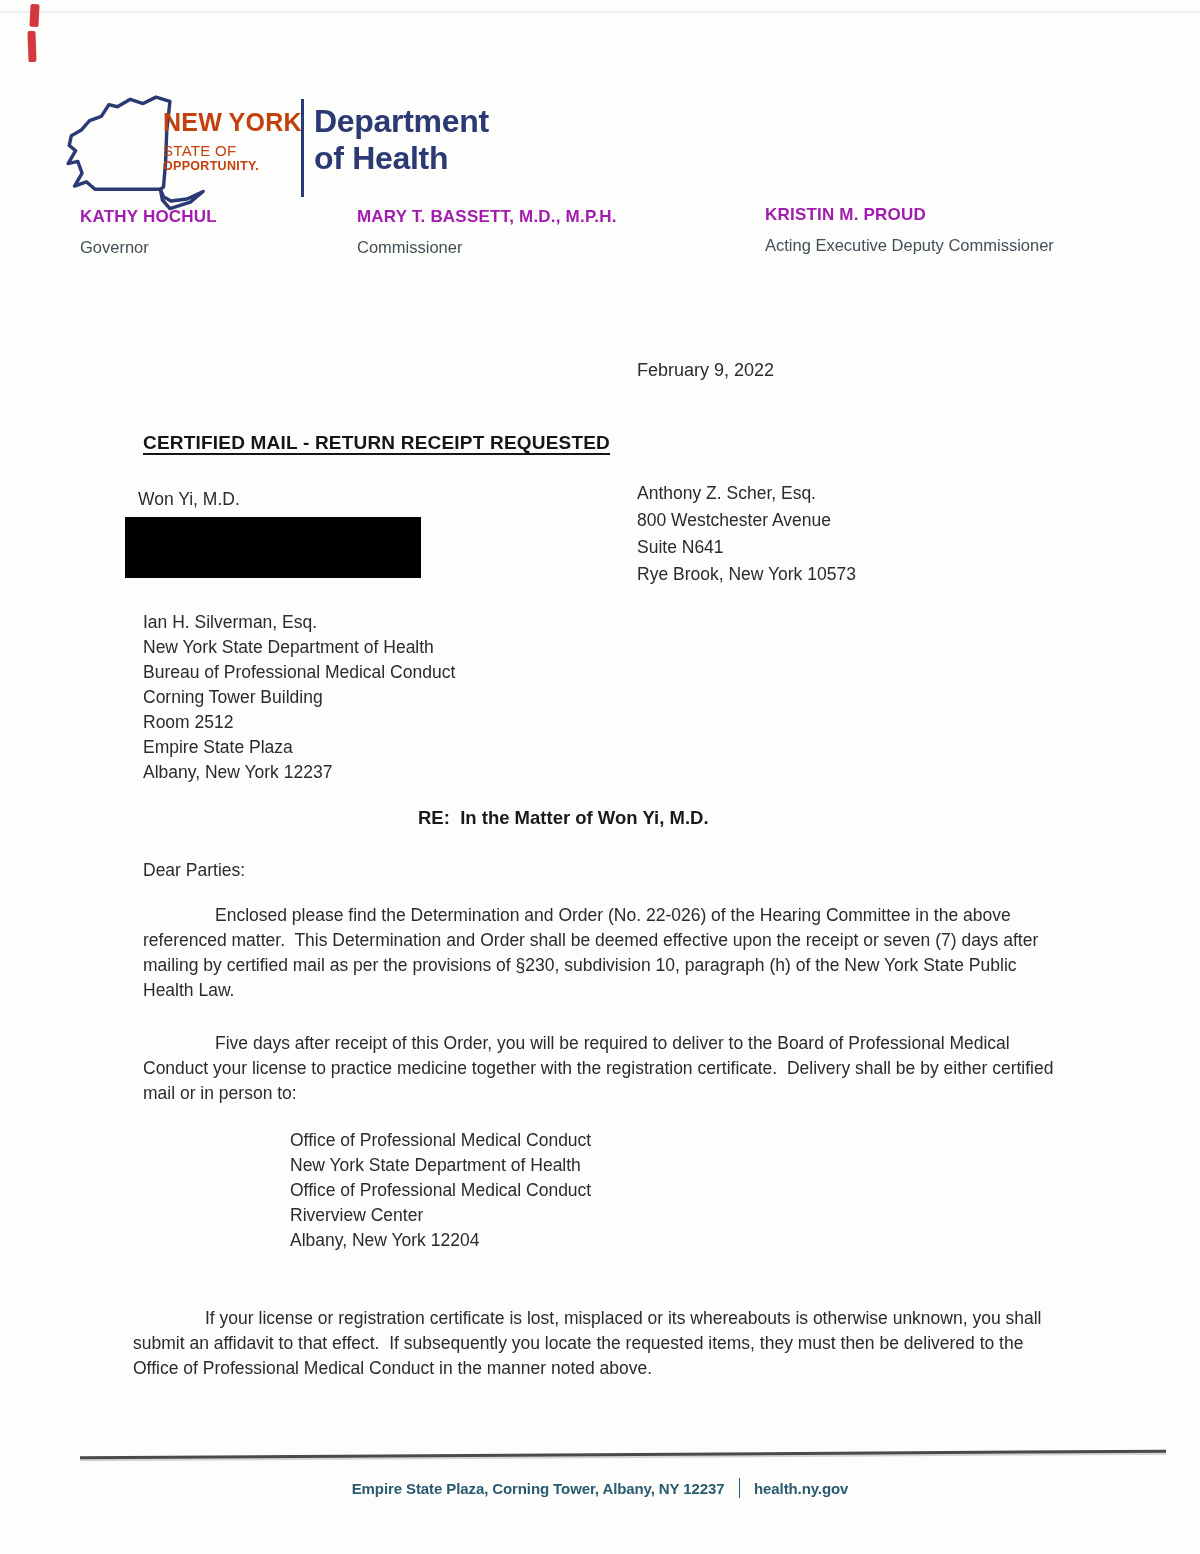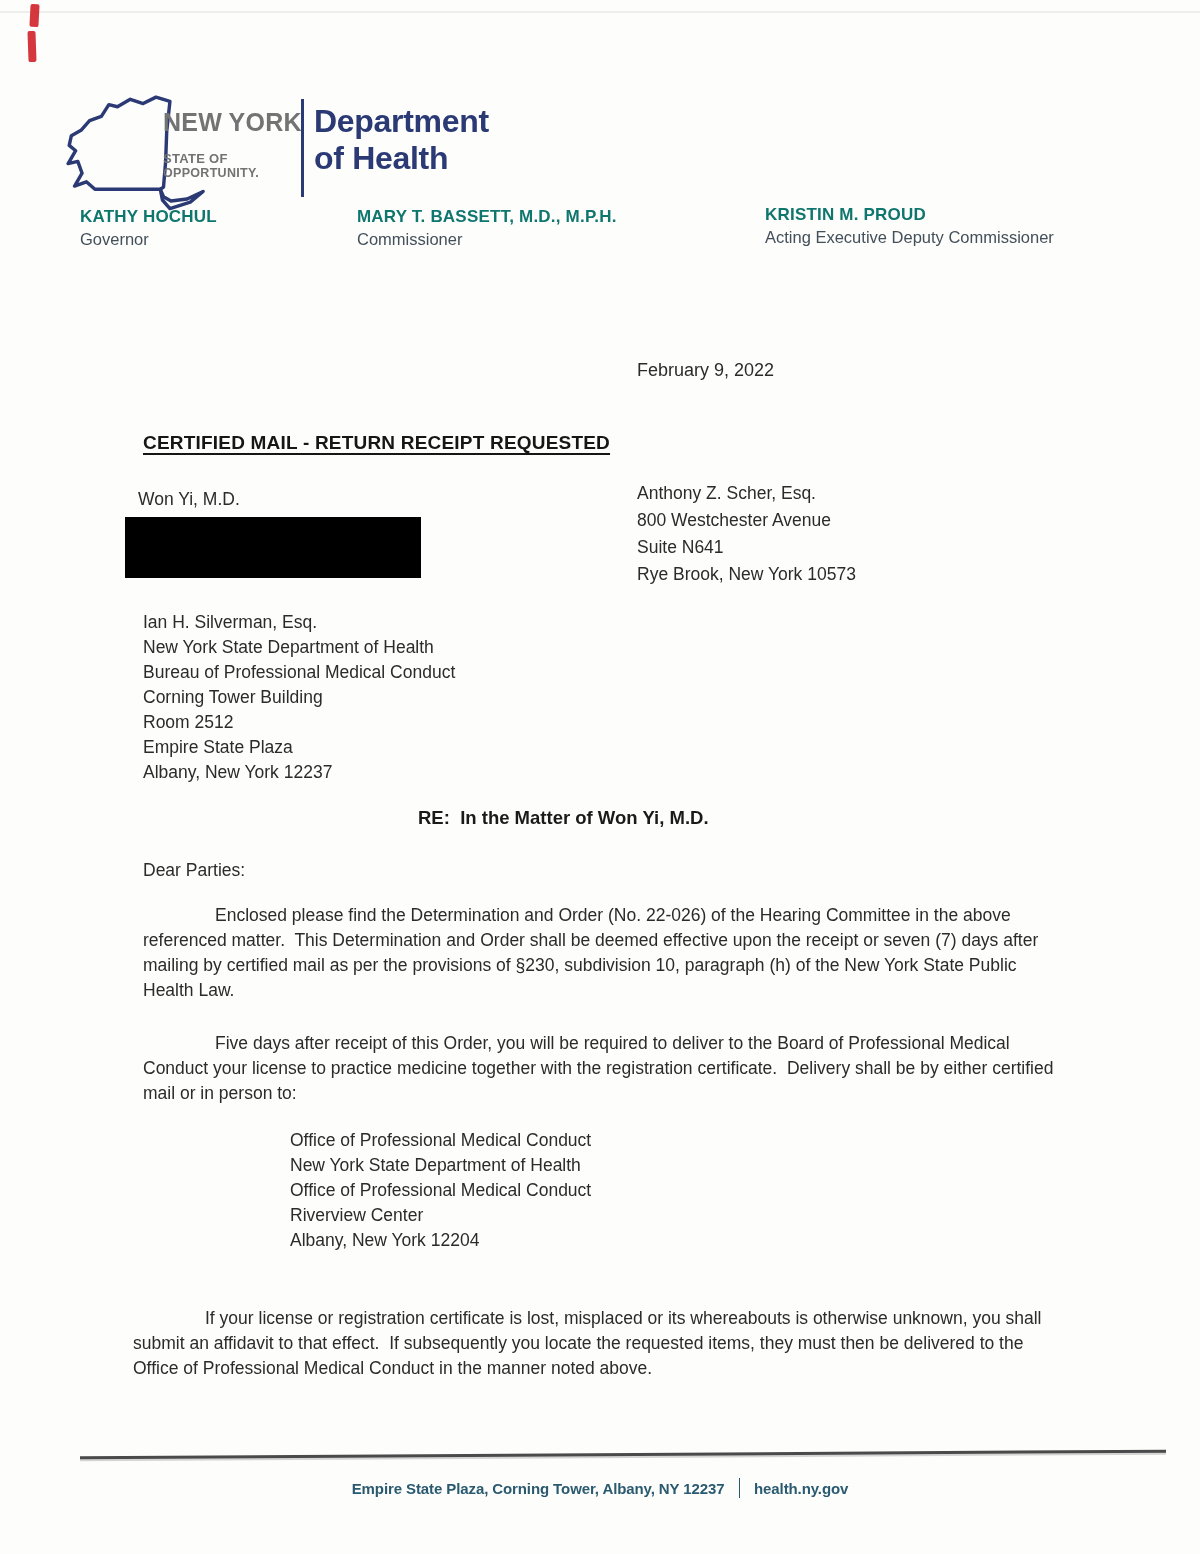--- a/index.html
+++ b/index.html
@@ -11,27 +11,27 @@
   }
   .scan-line-top{position:absolute;left:0;top:11px;width:100%;height:2px;background:#ededeb;}
   .scan-mark{position:absolute;background:#cf2128;border-radius:2px;opacity:.9;}
   .scan-mark.m1{left:30px;top:4px;width:9px;height:23px;transform:rotate(3deg);}
   .scan-mark.m2{left:28px;top:31px;width:8px;height:31px;transform:rotate(-2deg);}
 
   
   .logo-svg{position:absolute;left:66px;top:94px;}
   .brand-text{position:absolute;left:163px;top:110px;color:#2b3a74;line-height:1;}
   .brand-text .l1{font-size:25px;font-weight:800;letter-spacing:.2px;}
-  .brand-text .l2{font-size:13px;font-weight:700;margin-top:17px;letter-spacing:.3px;}
+  .brand-text .l2{font-size:15px;font-weight:400;margin-top:8px;letter-spacing:.3px;}
   .brand-text .l3{font-size:12.5px;font-weight:800;margin-top:2px;letter-spacing:.3px;}
   .logo-divider{position:absolute;left:301px;top:99px;width:3px;height:98px;background:#2b3a74;}
   .agency{position:absolute;left:314px;top:103px;color:#2b3a74;font-size:32px;font-weight:800;line-height:37px;letter-spacing:-.3px;}
   .official{position:absolute;}
-  .official .name{font-size:17px;font-weight:700;color:#0f766e;letter-spacing:.2px;}
-  .official .title{font-size:16.5px;color:#434f59;margin-top:3px;}
+  .official .name{font-size:17px;font-weight:700;color:#a21caf;letter-spacing:.2px;}
+  .official .title{font-size:16.5px;color:#434f59;margin-top:11px;}
   .off1{left:80px;top:207px;}
   .off2{left:357px;top:207px;}
   .off3{left:765px;top:205px;}
 
   
   .abs{position:absolute;}
   .body-text{font-size:17.5px;line-height:25px;color:#2b2b2b;}
   .date{left:637px;top:358px;font-size:18px;}
   .subject{left:143px;top:432px;font-size:19px;font-weight:700;color:#161616;
     text-decoration:underline;text-decoration-thickness:2px;text-underline-offset:4px;letter-spacing:.2px;}
@@ -59,21 +59,21 @@
 <body>
 
 <div class="scan-line-top"></div>
 <div class="scan-mark m1"></div>
 <div class="scan-mark m2"></div>
 
 <svg class="logo-svg" width="150" height="122" viewBox="0 0 140 112" fill="none">
   <path d="M97 6 L84 2 L72 8 L60 4 L48 11 L40 9 L33 20 L22 24 L14 33 L5 38 L3 47 L9 52 L2 64 L11 62 L15 73 L8 85 L19 81 L27 88 L88 88 L91 86 L93 62 L94 34 L97 6 Z" stroke="#2b3a74" stroke-width="3.2" stroke-linejoin="round"></path>
   <path d="M88 88 L90 98 L97 106 L116 100 L128 90 L113 97 L98 99 L91 95 Z" stroke="#2b3a74" stroke-width="3.2" stroke-linejoin="round"></path>
 </svg>
-<div class="brand-text" style="color: #737373;">
+<div class="brand-text" style="color: #c2410c;">
   <div class="l1">NEW YORK</div>
   <div class="l2">STATE OF</div>
   <div class="l3">OPPORTUNITY.</div>
 </div>
 <div class="logo-divider" style="background: rgb(43, 58, 116);"></div>
 <div class="agency" style="color: rgb(43, 58, 116);">
   <div>Department</div>
   <div>of Health</div>
 </div>
 

